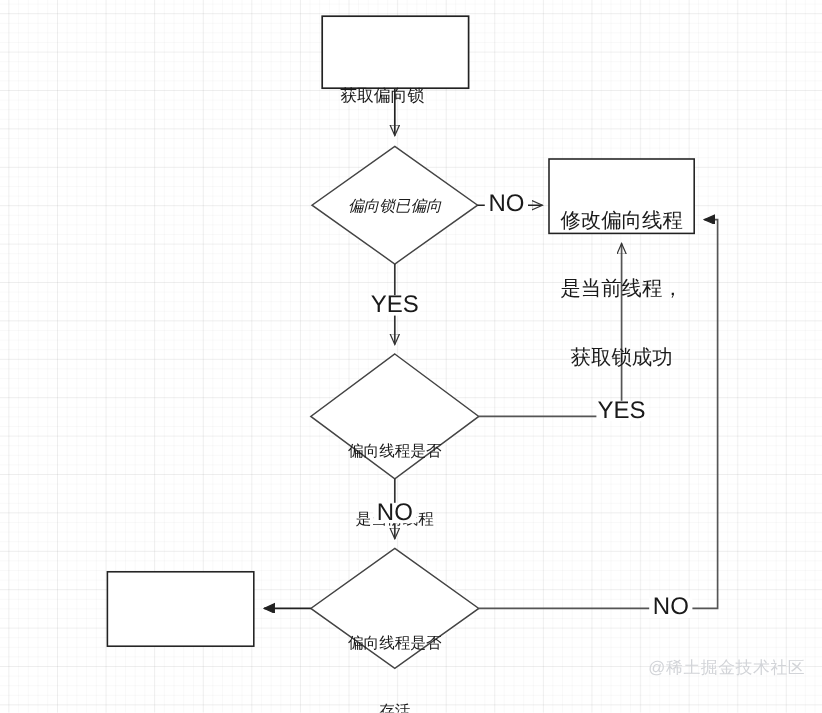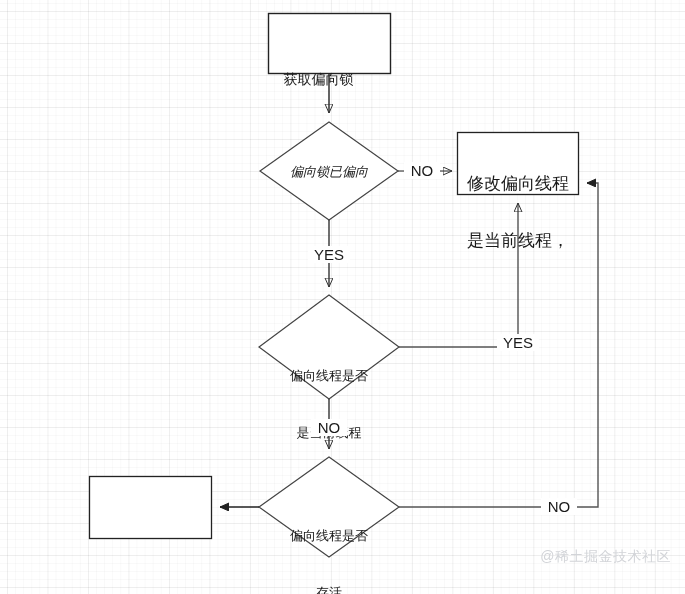--- a/index.html
+++ b/index.html
@@ -40,21 +40,21 @@
     font-size: 14px;
     line-height: 19px;
     text-align: center;
     white-space: pre;
     pointer-events: none;
   }
   .edge-label {
     position: absolute;
     color: #1a1a1a;
     font-family: "Liberation Sans", "DejaVu Sans", sans-serif;
-    font-size: 15px;
+    font-size: 20px;
     line-height: 17px;
     text-align: center;
     white-space: pre;
   }
   .watermark {
     position: absolute;
     right: 14px;
     bottom: 28px;
     color: #d2d4d8;
     font-family: "Liberation Sans", "DejaVu Sans", sans-serif;
@@ -105,20 +105,21 @@
     <path d="M259,507 L220,507" fill="none" stroke="#222222" stroke-width="1.3" marker-end="url(#arrow-filled)"></path>
   </svg>
 
   <div class="node-text" style="left:268px; top:34px; width:101px;margin-top:36px;">获取偏向锁</div>
 
   <div class="node-text" style="left:255px; top:162px; width:148px; font-size:13px;font-style:italic;">偏向锁已偏向</div>
 
   <div class="node-text" style="left:457px; top:136px; width:122px; font-size:17px; line-height:19px;">
     <div>修改偏向线程</div>
     <div>是当前线程，</div>
+    <div>获取锁成功</div>
   </div>
 
   <div class="node-text" style="left:255px; top:328px; width:148px; font-size:13px; line-height:19px;">
     <div>偏向线程是否</div>
     <div>是当前线程</div>
   </div>
 
   <div class="node-text" style="left:255px; top:488px; width:148px; font-size:13px; line-height:19px;">
     <div>偏向线程是否</div>
     <div>存活</div>

